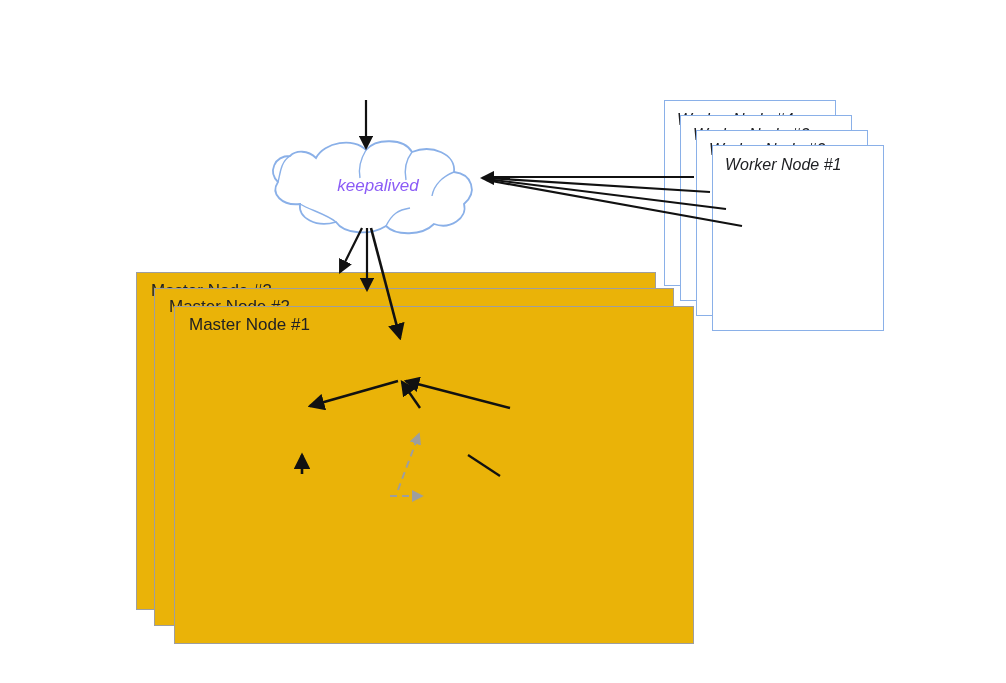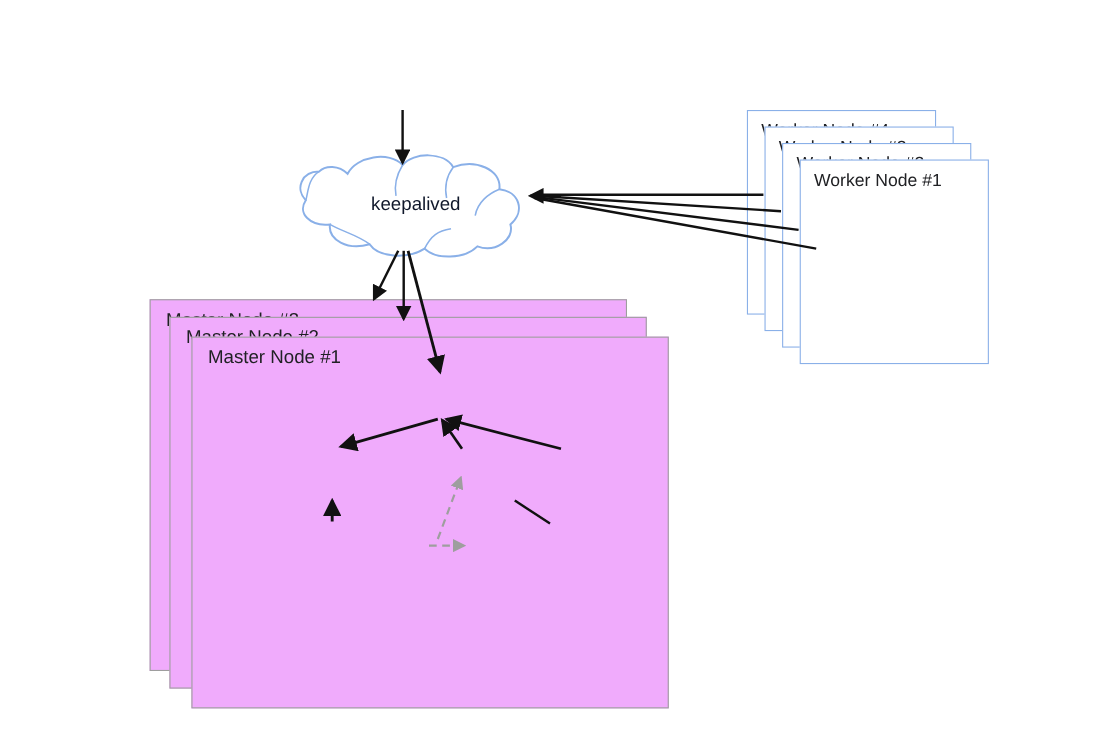--- a/index.html
+++ b/index.html
@@ -57,32 +57,34 @@
     z-index: 20;
   }
   .cloud-label {
     position: absolute;
     left: 0; top: 0;
     width: 244px; height: 100px;
     display: flex;
     align-items: center;
     justify-content: center;
     font-size: 17px;
-    color: #0f172a;
+    color: #8b5cf6;
     padding-left: 12px;
     box-sizing: border-box;
     z-index: 2;
+    font-style: italic;
   }
 
   
   .worker-stack {
     position: absolute;
-    left: 679px; top: 100px;
+    left: 664px; top: 100px;
     width: 230px; height: 210px;
     z-index: 15;
+    font-style: italic;
   }
   .worker-card {
     position: absolute;
     box-sizing: border-box;
     width: 172px;
     height: 186px;
     background: #ffffff;
     border: 1.6px solid #8ab0e8;
   }
   .worker-card .wlabel {
@@ -100,23 +102,23 @@
   
   .master-stack {
     position: absolute;
     left: 136px; top: 272px;
     width: 480px; height: 380px;
     z-index: 10;
   }
   .master-card {
     position: absolute;
     box-sizing: border-box;
-    width: 434px;
+    width: 520px;
     height: 338px;
-    background: #f0abfc;
+    background: #eab308;
     border: 1.4px solid #9e9e9e;
   }
   .master-card .mlabel {
     position: absolute;
     left: 14px; top: 8px;
     font-size: 17px;
     color: #202124;
     white-space: nowrap;
   }
   .mc0 { left: 0px;  top: 0px;  z-index: 1; }

